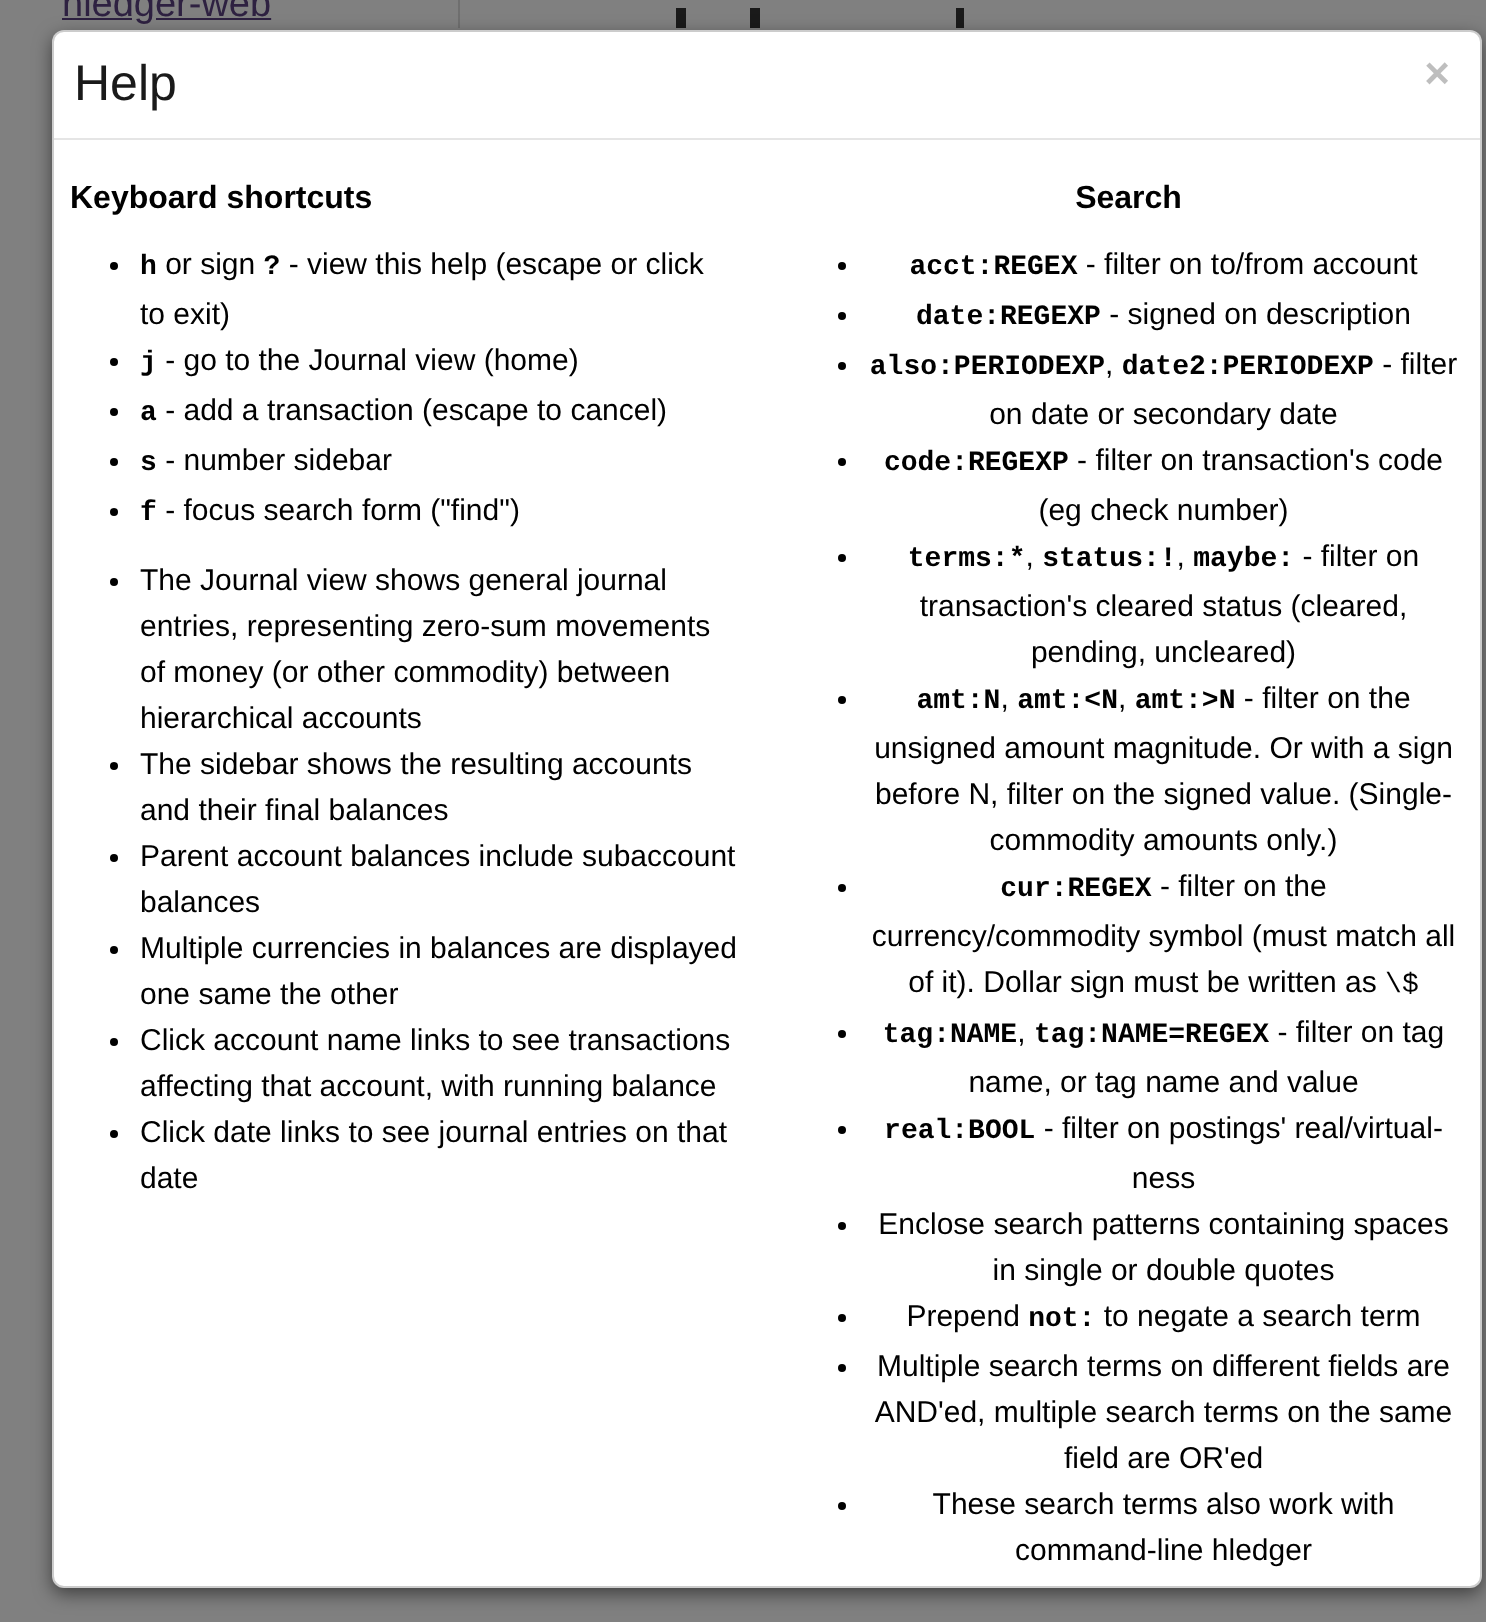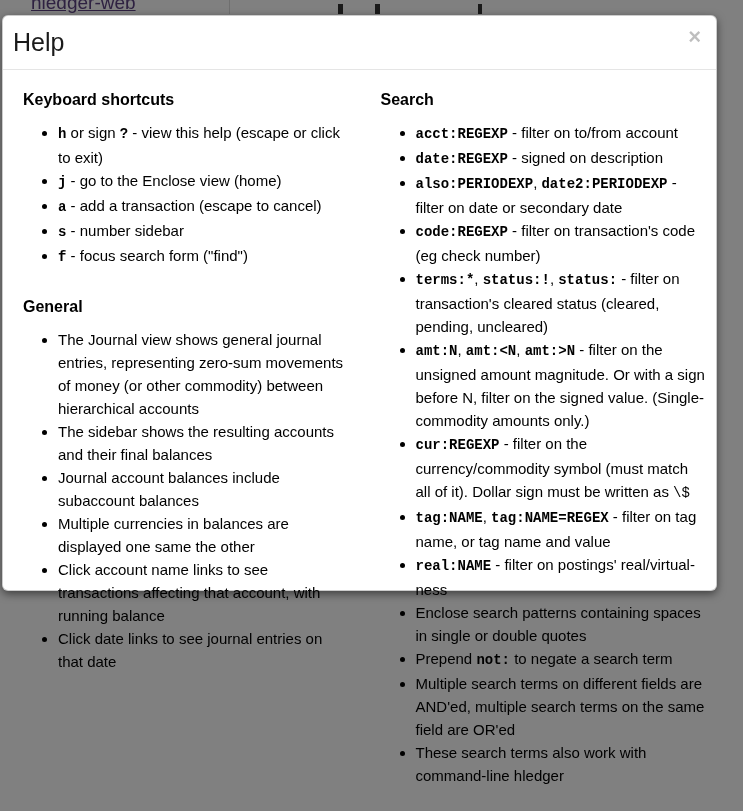--- a/index.html
+++ b/index.html
@@ -28,22 +28,22 @@
     background: var(--divider_dimmed, #6f6f6f);
   }
   .letter-top {
     position: absolute; top: 4px; width: 5px; height: 10px;
     background: var(--heading_dimmed, #1a1a1a);
   }
   .lt-1 { left: 338px; } .lt-2 { left: 375px; } .lt-3 { left: 478px; width: 4px; }
 
   
   .modal {
-    position: absolute; left: 2px; top: 15px;
-    width: 715px; height: 576px;
+    position: absolute; left: 26px; top: 15px;
+    width: 715px; height: 779px;
     background: var(--modal_bg, #fff);
     border: 1px solid rgba(0,0,0,.2);
     border-radius: 6px;
     box-shadow: 0 3px 9px rgba(0,0,0,.5);
     z-index: 2;
   }
   .modal-header {
     position: relative;
     padding: 12px 15px 12px 10px;
     border-bottom: 1px solid var(--header_border, #e5e5e5);
@@ -53,26 +53,26 @@
   }
   .close {
     position: absolute; right: 15px; top: 10px;
     background: transparent; border: 0; cursor: pointer;
     font-family: "Liberation Sans", sans-serif;
     font-size: 22px; font-weight: 700; line-height: 1;
     color: #000; opacity: .25;
   }
   .modal-body {
     display: flex;
-    padding: 18px 10px 12px 20px;
+    padding: 18px 10px 12px 8px;
     font-size: 15px; line-height: 23px; color: #000;
   }
   .col { width: 50%; }
   .col-left  { padding-right: 14px; }
-  .col-right { padding-left: 16px; }
+  .col-right { padding-left: 16px; text-align: center; }
 
   .col h3 {
     font-size: 16px; font-weight: 700; color: #000;
     margin: 26px 0 10px 0;
   }
   .col h3:first-child { margin-top: 0; }
   .col ul { margin: 10px 0; padding-left: 35px; }
   .col li { margin: 0; }
   code {
     font-family: "Liberation Mono", monospace;
@@ -95,47 +95,46 @@
 <div class="modal">
   <div class="modal-header">
     <h2 class="modal-title">Help</h2>
     <button class="close">×</button>
   </div>
   <div class="modal-body">
     <div class="col col-left">
         <h3>Keyboard shortcuts</h3>
         <ul>
           <li><code>h</code><span> or sign </span><code>?</code><span> - view this help (escape or click to exit)</span></li>
-          <li><code>j</code><span> - go to the Enclose view (home)</span></li>
+          <li><code>j</code><span> - go to the Journal view (home)</span></li>
           <li><code>a</code><span> - add a transaction (escape to cancel)</span></li>
           <li><code>s</code><span> - number sidebar</span></li>
           <li><code>f</code><span> - focus search form ("find")</span></li>
         </ul>
-        <h3>General</h3>
         <ul>
           <li><span>The Journal view shows general journal entries, representing zero-sum movements of money (or other commodity) between hierarchical accounts</span></li>
           <li><span>The sidebar shows the resulting accounts and their final balances</span></li>
-          <li><span>Journal account balances include subaccount balances</span></li>
+          <li><span>Parent account balances include subaccount balances</span></li>
           <li><span>Multiple currencies in balances are displayed one same the other</span></li>
           <li><span>Click account name links to see transactions affecting that account, with running balance</span></li>
           <li><span>Click date links to see journal entries on that date</span></li>
         </ul>
       </div>
     <div class="col col-right">
         <h3>Search</h3>
         <ul>
-          <li><code>acct:REGEXP</code><span> - filter on to/from account</span></li>
+          <li><code>acct:REGEX</code><span> - filter on to/from account</span></li>
           <li><code>date:REGEXP</code><span> - signed on description</span></li>
           <li><code>also:PERIODEXP</code><span>, </span><code>date2:PERIODEXP</code><span> - filter on date or secondary date</span></li>
           <li><code>code:REGEXP</code><span> - filter on transaction's code (eg check number)</span></li>
-          <li><code>terms:*</code><span>, </span><code>status:!</code><span>, </span><code>status:</code><span> - filter on transaction's cleared status (cleared, pending, uncleared)</span></li>
+          <li><code>terms:*</code><span>, </span><code>status:!</code><span>, </span><code>maybe:</code><span> - filter on transaction's cleared status (cleared, pending, uncleared)</span></li>
           <li><code>amt:N</code><span>, </span><code>amt:&lt;N</code><span>, </span><code>amt:&gt;N</code><span> - filter on the unsigned amount magnitude. Or with a sign before N, filter on the signed value. (Single-commodity amounts only.)</span></li>
-          <li><code>cur:REGEXP</code><span> - filter on the currency/commodity symbol (must match all of it). Dollar sign must be written as </span><code class="plain">\$</code></li>
+          <li><code>cur:REGEX</code><span> - filter on the currency/commodity symbol (must match all of it). Dollar sign must be written as </span><code class="plain">\$</code></li>
           <li><code>tag:NAME</code><span>, </span><code>tag:NAME=REGEX</code><span> - filter on tag name, or tag name and value</span></li>
-          <li><code>real:NAME</code><span> - filter on postings' real/virtual-ness</span></li>
+          <li><code>real:BOOL</code><span> - filter on postings' real/virtual-ness</span></li>
           <li><span>Enclose search patterns containing spaces in single or double quotes</span></li>
           <li><span>Prepend </span><code>not:</code><span> to negate a search term</span></li>
           <li><span>Multiple search terms on different fields are AND'ed, multiple search terms on the same field are OR'ed</span></li>
           <li><span>These search terms also work with command-line hledger</span></li>
         </ul>
       </div>
   </div>
 </div>
 
 </body></html>

